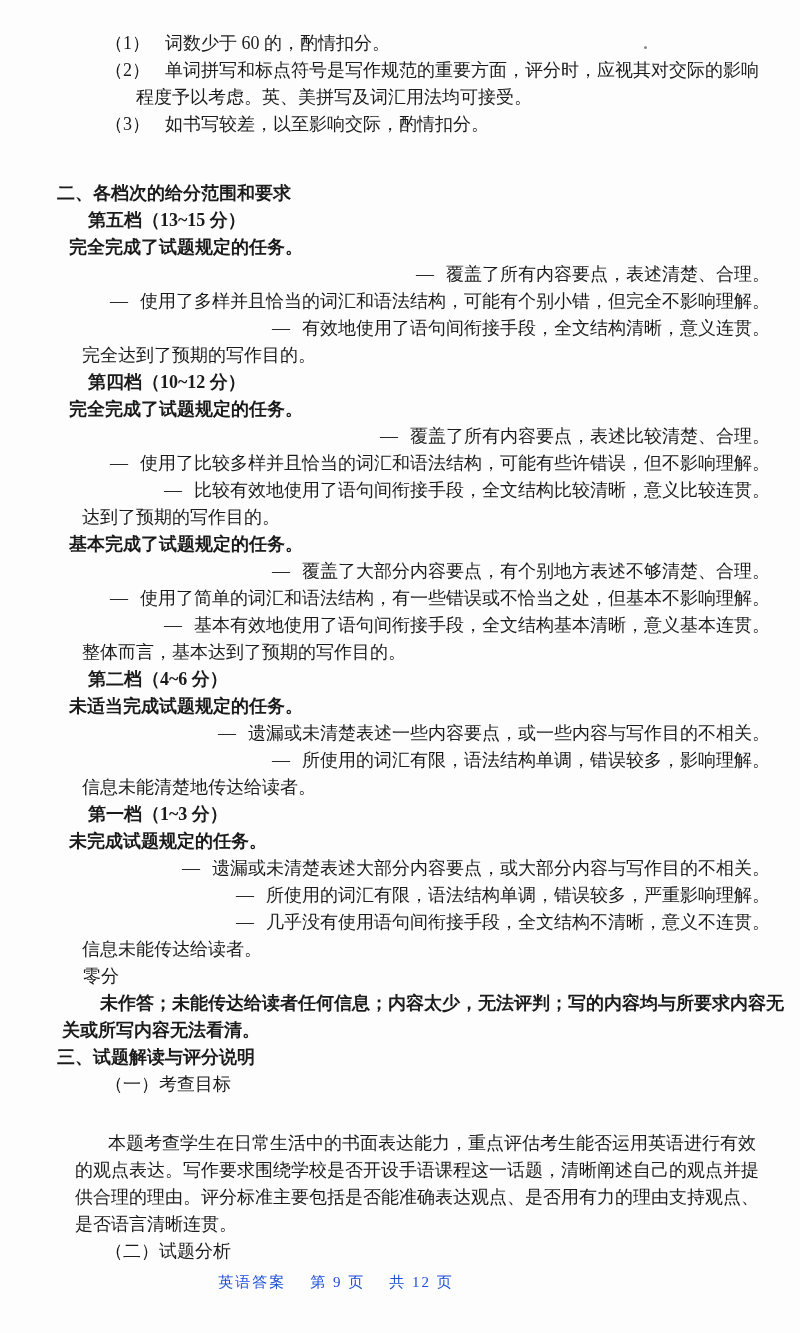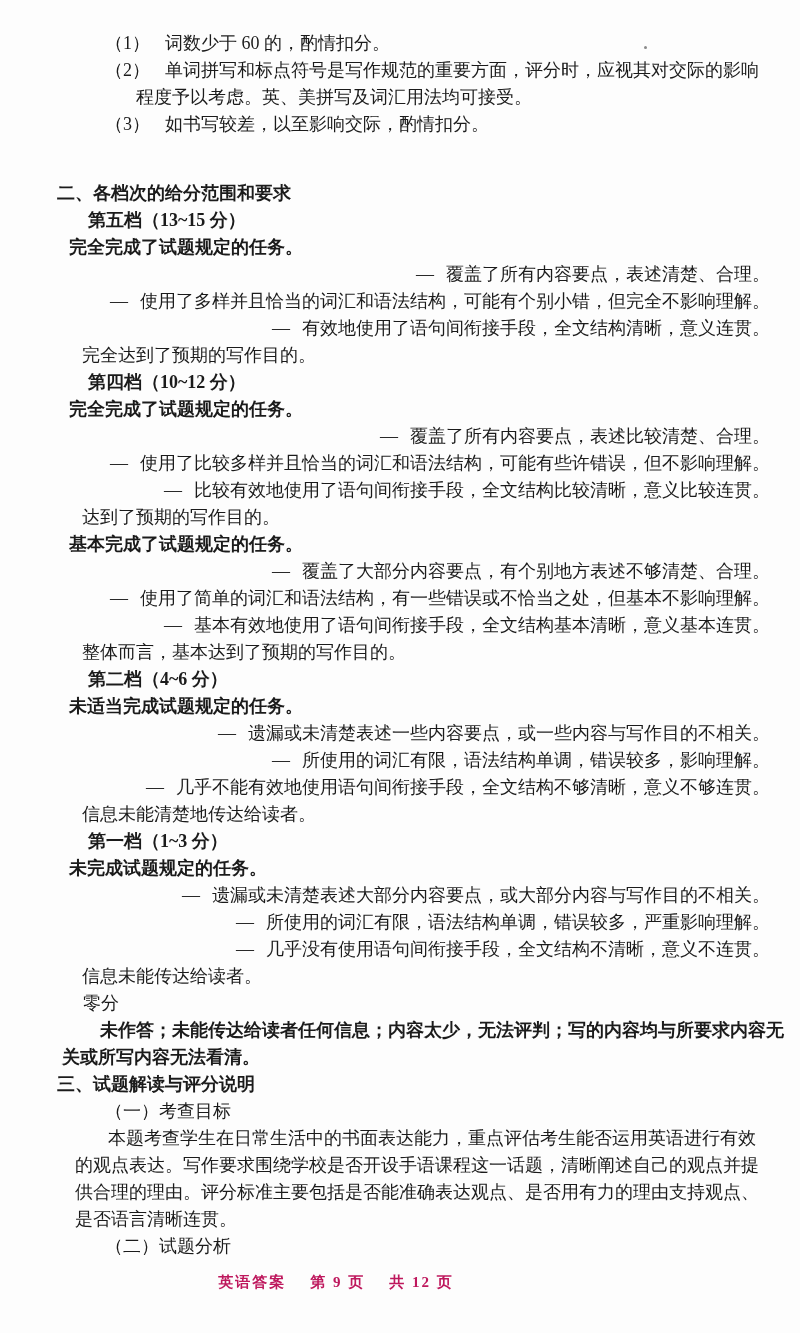--- a/index.html
+++ b/index.html
@@ -24,32 +24,31 @@
   
   .sec-heading { font-weight: bold; margin-left: 12px; }
   .band-title { font-weight: bold; margin-left: 43px; }
   .band-desc { font-weight: bold; margin-left: 24px; }
   .bullet { margin-left: 40px; white-space: nowrap; text-align: right; }
   .bullet .dash { display: inline-block; margin-right: 12px; }
   .band-summary { margin-left: 37px; }
   .zero-title { font-weight: normal; margin-left: 38px; }
   .zero-text { font-weight: bold; margin-left: 17px; width: 722px; text-indent: 38px; }
   .sub-title { font-weight: normal; margin-left: 60px; }
-  .body-par { margin-left: 30px; width: 692px; text-indent: 33px; }
+  .body-par { margin-left: 30px; width: 692px; text-indent: 33px; margin-top: 32px; }
   
   .footer {
     position: absolute;
     top: 1272px;
     left: 0;
     width: 672px;
     text-align: center;
     font-size: 15px;
     line-height: 20px;
-    color: #be185d;
-    font-weight: bold;
+    color: #1d4ed8;
   }
   .footer .seg { letter-spacing: 2px; }
   .footer .seg + .seg { margin-left: 24px; }
   
   .artifact-dot {
     position: absolute;
     left: 644px;
     top: 46px;
     width: 3px;
     height: 3px;
@@ -102,21 +101,20 @@
     <div class="bullet"><span class="dash">—</span><span>使用了简单的词汇和语法结构，有一些错误或不恰当之处，但基本不影响理解。</span></div>
     <div class="bullet"><span class="dash">—</span><span>基本有效地使用了语句间衔接手段，全文结构基本清晰，意义基本连贯。</span></div>
     <div class="band-summary">整体而言，基本达到了预期的写作目的。</div>
   </div>
 
   <div>
     <div class="band-title">第二档（4~6 分）</div>
     <div class="band-desc">未适当完成试题规定的任务。</div>
     <div class="bullet"><span class="dash">—</span><span>遗漏或未清楚表述一些内容要点，或一些内容与写作目的不相关。</span></div>
     <div class="bullet"><span class="dash">—</span><span>所使用的词汇有限，语法结构单调，错误较多，影响理解。</span></div>
-    <div class="bullet"><span class="dash">—</span><span>几乎不能有效地使用语句间衔接手段，全文结构不够清晰，意义不够连贯。</span></div>
     <div class="band-summary">信息未能清楚地传达给读者。</div>
   </div>
 
   <div>
     <div class="band-title">第一档（1~3 分）</div>
     <div class="band-desc">未完成试题规定的任务。</div>
     <div class="bullet"><span class="dash">—</span><span>遗漏或未清楚表述大部分内容要点，或大部分内容与写作目的不相关。</span></div>
     <div class="bullet"><span class="dash">—</span><span>所使用的词汇有限，语法结构单调，错误较多，严重影响理解。</span></div>
     <div class="bullet"><span class="dash">—</span><span>几乎没有使用语句间衔接手段，全文结构不清晰，意义不连贯。</span></div>
     <div class="band-summary">信息未能传达给读者。</div>

